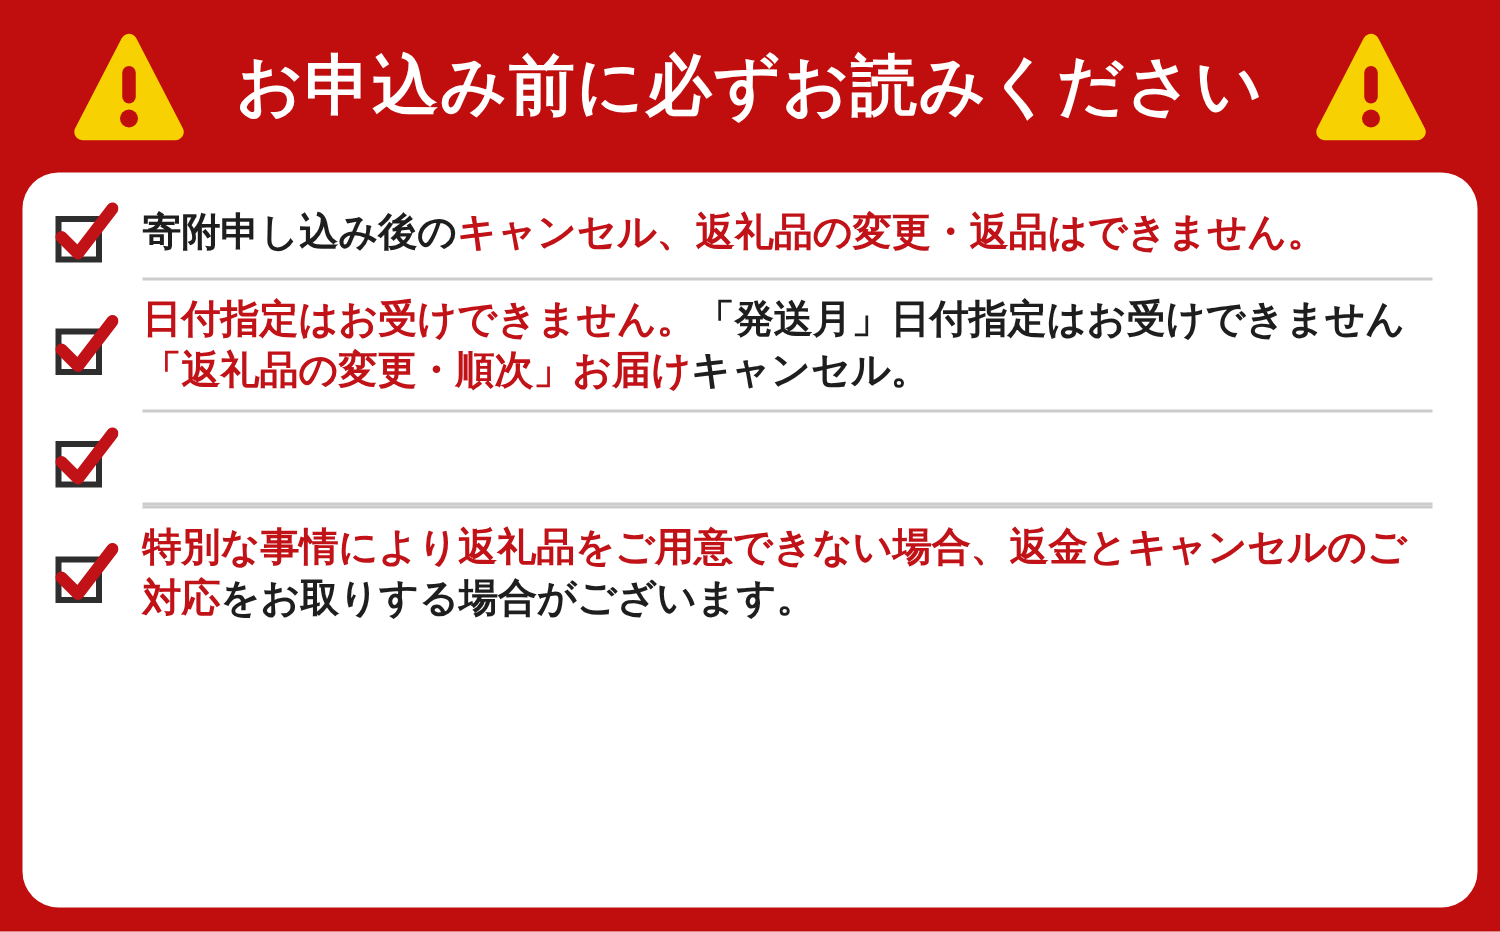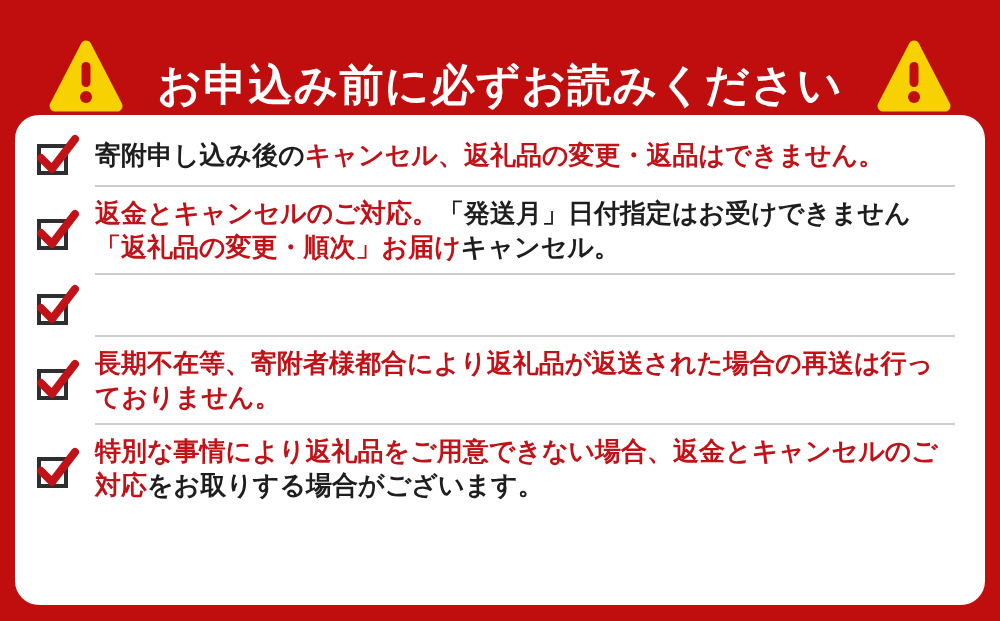--- a/index.html
+++ b/index.html
@@ -18,21 +18,21 @@
     font-family: "DejaVu Sans", "Liberation Sans", sans-serif;
   }
   body {
     position: relative;
     background: var(--background-red);
     overflow: hidden;
   }
   .notice-header {
     height: 115px;
     display: flex;
-    align-items: flex-end;
+    align-items: center;
     justify-content: center;
     gap: 34px;
   }
   .warn-svg { width: 74px; height: 78px; display: block; }
   .tri-body {
     fill: var(--triangle-yellow);
     stroke: var(--triangle-yellow);
     stroke-width: 11;
     stroke-linejoin: round;
   }
@@ -120,41 +120,32 @@
     <p class="item-text"><span class="seg-black">寄附申し込み後の</span><span class="seg-red">キャンセル、返礼品の変更・返品はできません。</span></p>
   </li>
 <li class="item-divider"></li>
   <li class="notice-item">
     <span class="check-icon">
       <svg viewBox="0 0 44 42" aria-hidden="true">
         <rect class="cb-box" x="4" y="12" width="27" height="27"></rect>
         <path class="cb-check" d="M6 24 L17 35 L40 5"></path>
       </svg>
     </span>
-    <p class="item-text"><span class="seg-red">返金とキャンセルのご対応。</span><span class="seg-black">「発送月」日付指定はお受けできません</span><span class="seg-red">「返礼品の変更・順次」お届け</span><span class="seg-black">キャンセル。</span></p>
+    <p class="item-text"><span class="seg-red">日付指定はお受けできません。</span><span class="seg-black">「発送月」日付指定はお受けできません</span><span class="seg-red">「返礼品の変更・順次」お届け</span><span class="seg-black">キャンセル。</span></p>
   </li>
 <li class="item-divider"></li>
   <li class="notice-item">
     <span class="check-icon">
       <svg viewBox="0 0 44 42" aria-hidden="true">
         <rect class="cb-box" x="4" y="12" width="27" height="27"></rect>
         <path class="cb-check" d="M6 24 L17 35 L40 5"></path>
       </svg>
     </span>
   </li>
 <li class="item-divider"></li>
-  <li class="notice-item">
-    <span class="check-icon">
-      <svg viewBox="0 0 44 42" aria-hidden="true">
-        <rect class="cb-box" x="4" y="12" width="27" height="27"></rect>
-        <path class="cb-check" d="M6 24 L17 35 L40 5"></path>
-      </svg>
-    </span>
-    <p class="item-text"><span class="seg-red">長期不在等、寄附者様都合により返礼品が返送された場合の再送は行っておりません。</span></p>
-  </li>
 <li class="item-divider"></li>
   <li class="notice-item">
     <span class="check-icon">
       <svg viewBox="0 0 44 42" aria-hidden="true">
         <rect class="cb-box" x="4" y="12" width="27" height="27"></rect>
         <path class="cb-check" d="M6 24 L17 35 L40 5"></path>
       </svg>
     </span>
     <p class="item-text"><span class="seg-red">特別な事情により返礼品をご用意できない場合、返金とキャンセルのご対応</span><span class="seg-black">をお取りする場合がございます。</span></p>
   </li>

